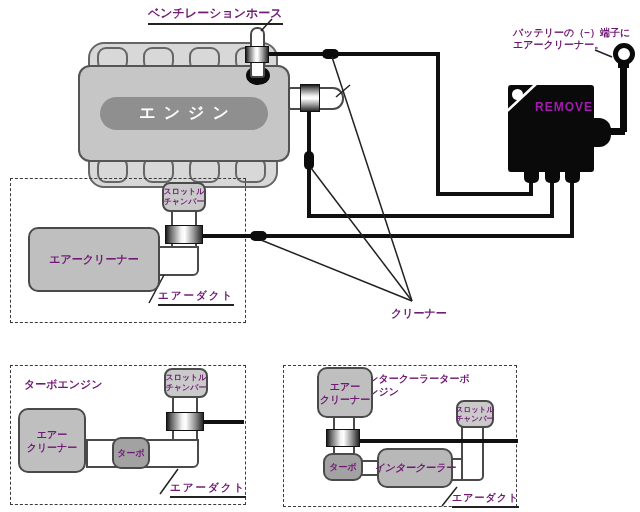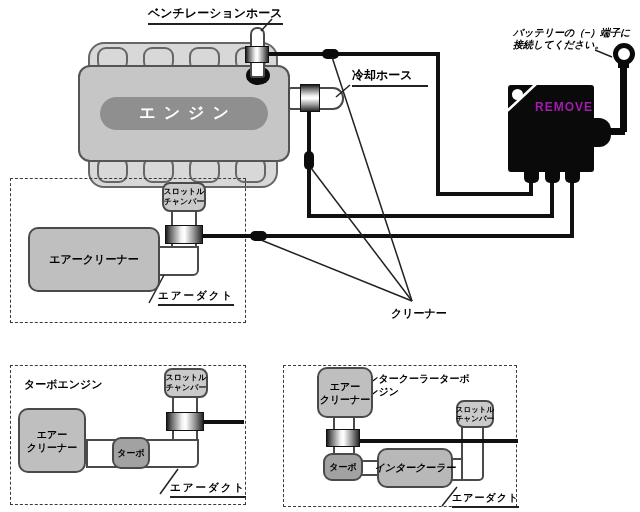--- a/index.html
+++ b/index.html
@@ -1,19 +1,19 @@
 <!DOCTYPE html>
 <html><head>
 <meta charset="utf-8">
 <style>
   html,body{margin:0;padding:0;background:#ffffff;}
   #canvas{position:relative;width:640px;height:512px;background:#ffffff;overflow:hidden;
           font-family:"Liberation Sans","DejaVu Sans",sans-serif;color:#111;}
   .abs{position:absolute;box-sizing:border-box;}
-  .lbl{font-weight:bold;color:#000000;white-space:nowrap;}
+  .lbl{font-weight:bold;color:#701a75;white-space:nowrap;}
   .underline{border-bottom:2px solid #222;padding-bottom:1px;}
   .dashedbox{border:1.5px dashed #3a3a3a;background:transparent;z-index:4;}
   .tube{background:#fff;border:2px solid #4a4a4a;z-index:3;}
   .graybox{background:#bfbfbf;border:2px solid #4a4a4a;border-radius:10px;z-index:5;
            display:flex;align-items:center;justify-content:center;text-align:center;}
   .darkbox{background:#a2a2a2;}
   .wire{background:#101010;z-index:6;}
   .blob{background:#0c0c0c;border-radius:6px;z-index:7;}
   .clamp{background:linear-gradient(90deg,#1c1c1c 0%,#6e6e6e 14%,#f2f2f2 42%,#ffffff 52%,#9a9a9a 76%,#262626 100%);
          border:1px solid #111;z-index:8;}
@@ -155,23 +155,22 @@
     <line x1="332" y1="57" x2="412" y2="301" stroke="#222" stroke-width="1.5"></line>
     <line x1="311" y1="168" x2="412" y2="301" stroke="#222" stroke-width="1.5"></line>
     <line x1="261" y1="240" x2="412" y2="301" stroke="#222" stroke-width="1.5"></line>
     <line x1="149" y1="303" x2="164" y2="275" stroke="#222" stroke-width="1.5"></line>
     <line x1="160" y1="494" x2="178" y2="469" stroke="#222" stroke-width="1.5"></line>
     <line x1="442" y1="506" x2="457" y2="487" stroke="#222" stroke-width="1.5"></line>
     <line x1="505" y1="113" x2="536" y2="84" stroke="#ffffff" stroke-width="2.5"></line>
   </svg>
 
   <div class="abs txt lbl underline" style="left:148px;top:5px;font-size:12px;">ベンチレーションホース</div>
-  <div class="abs txt lbl underline" style="left:352px;top:67px;font-size:12px;width:76px;">冷却ホース</div>
-  <div class="abs txt lbl" style="left:513px;top:27px;font-size:10px;line-height:12px;font-style:italic;">
+  <div class="abs txt lbl" style="left:513px;top:27px;font-size:10px;line-height:12px;">
     <span>バッテリーの（−）端子に</span><br>
-    <span>接続してください。</span>
+    <span>エアークリーナー。</span>
   </div>
   <div class="abs txt lbl underline" style="left:158px;top:289px;font-size:10.5px;letter-spacing:2px;">エアーダクト</div>
   <div class="abs txt lbl" style="left:391px;top:306px;font-size:11px;">クリーナー</div>
   <div class="abs txt lbl underline" style="left:170px;top:481px;font-size:10.5px;letter-spacing:2px;">エアーダクト</div>
   <div class="abs txt lbl underline" style="left:452px;top:491px;font-size:10px;letter-spacing:1px;">エアーダクト</div>
 
 </div>
 
 </body></html>

